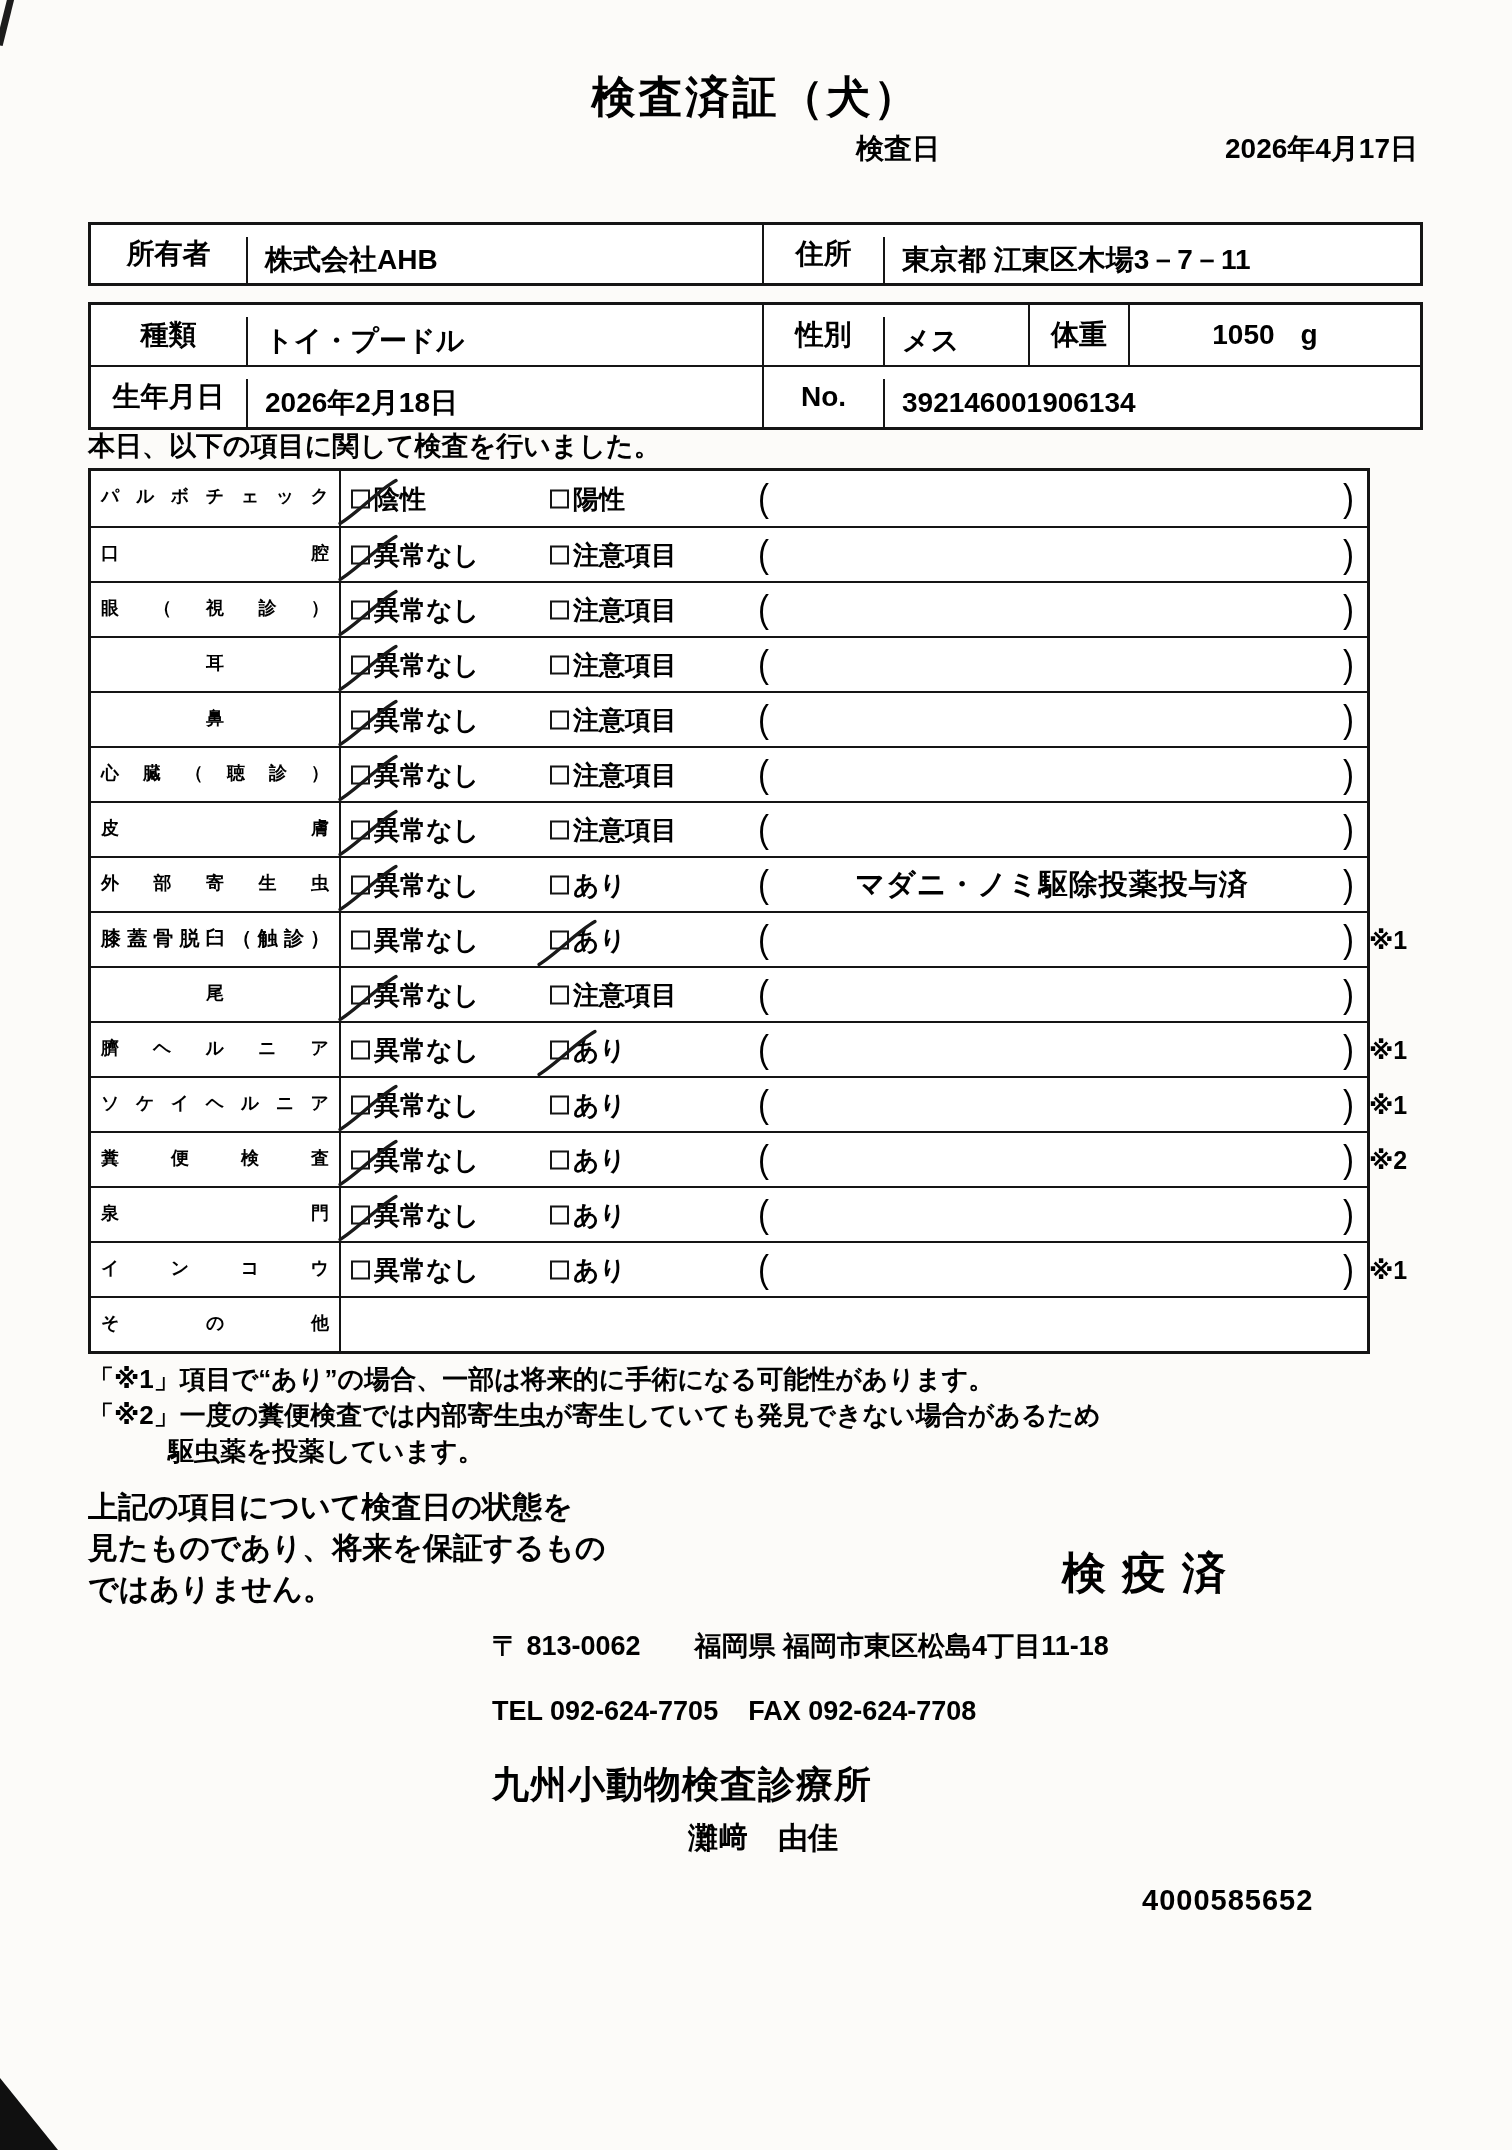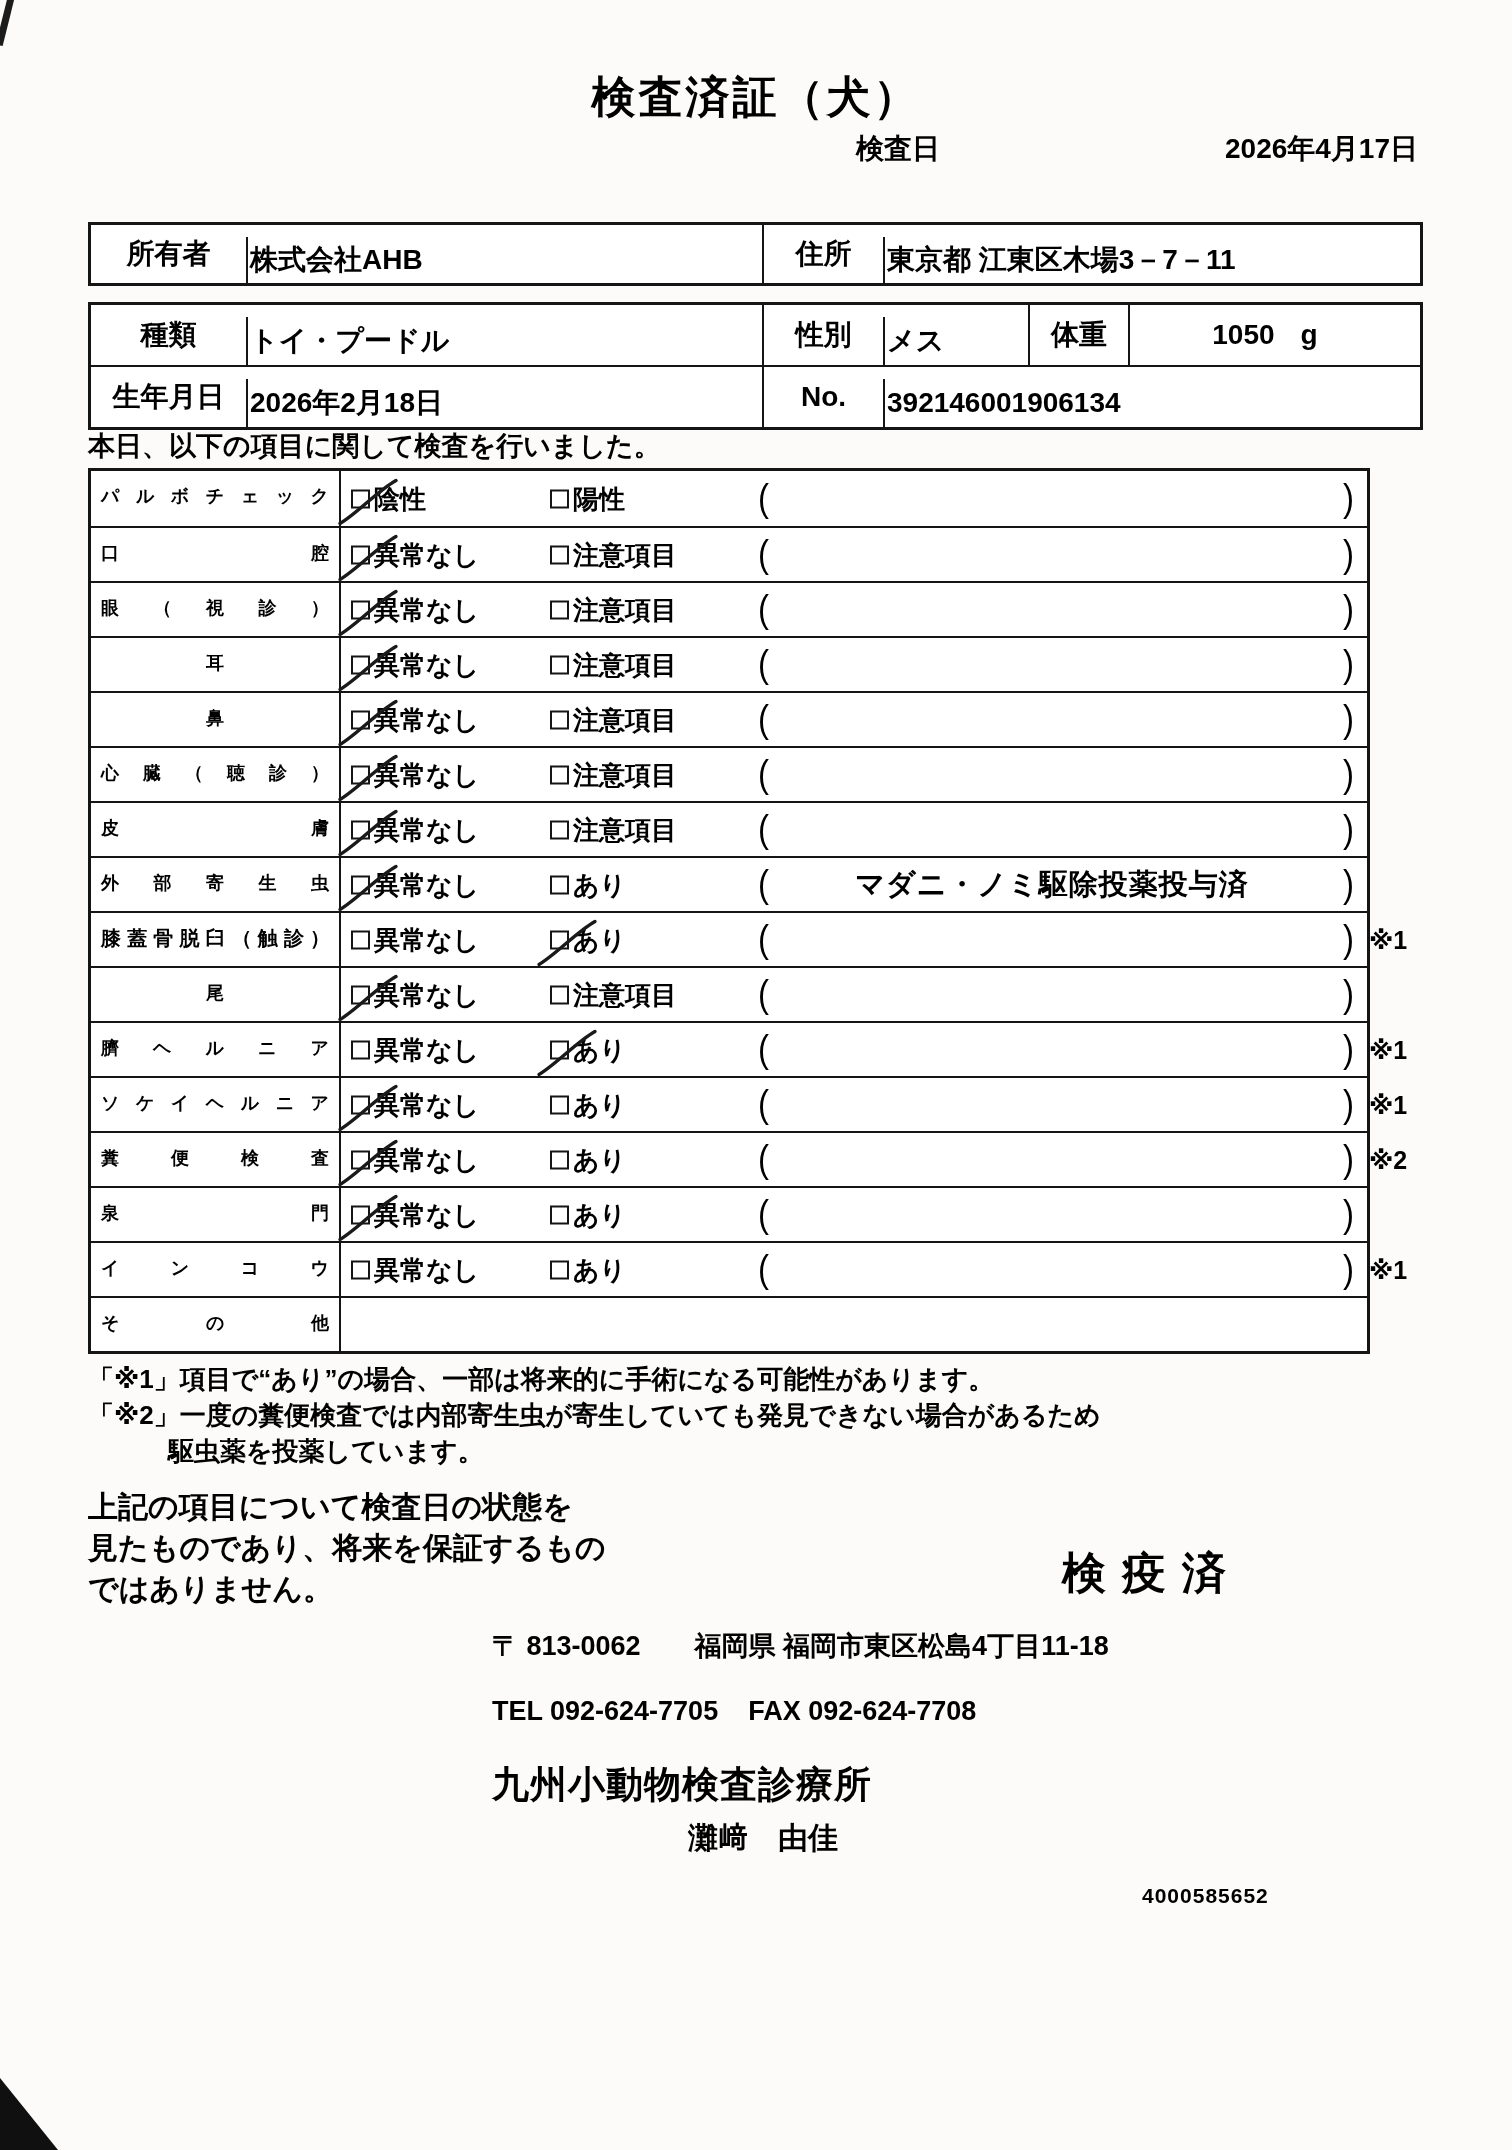--- a/index.html
+++ b/index.html
@@ -30,21 +30,21 @@
   .hdr-table { border: 3px solid #151515; background: #fff; }
   .t1 { top: 222px; left: 88px; width: 1335px; height: 64px;
         display: grid; grid-template-columns: 155px 516px 121px 537px; }
   .t2 { top: 302px; left: 88px; width: 1335px; }
   .hdr-row { display: grid; height: 60px; }
   .hdr-row.rA { grid-template-columns: 155px 516px 121px 145px 100px 292px; }
   .hdr-row.rB { grid-template-columns: 155px 516px 121px 537px; border-top: 2.5px solid #151515; height: 62px; }
   .cell { display: flex; align-items: center; font-size: 28px; font-weight: 600; border-left: 2.5px solid #151515; overflow: hidden; white-space: nowrap; }
   .cell.first { border-left: none; }
   .cell.lab { justify-content: center; }
-  .cell.val { padding-left: 2px; margin-top: 12px; }
+  .cell.val { padding-left: 17px; margin-top: 12px; }
   .cell.weight-val { justify-content: center; padding-right: 20px; gap: 26px; }
 
   .intro { top: 428px; left: 88px; font-size: 27px; font-weight: 600; }
 
   
   .chk-table { top: 468px; left: 88px; width: 1282px; border: 3px solid #151515; background: #fff; }
   .chk-row { position: relative; display: flex; height: 55px; border-top: 2.5px solid #151515; }
   .chk-row:first-child { border-top: none; }
   .chk-label {
     width: 250px; flex: none; border-right: 2.5px solid #151515;
@@ -71,21 +71,21 @@
   .footnote3 { top: 1434px; left: 168px; font-size: 26px; font-weight: 600; }
 
   .disclaimer { top: 1486px; left: 88px; font-size: 30px; font-weight: 700; line-height: 41px; }
 
   .stamp { top: 1544px; left: 1062px; font-size: 44px; font-weight: 600; letter-spacing: 16px; white-space: nowrap; }
 
   .postal-line { top: 1628px; left: 492px; display: flex; gap: 54px; font-size: 27px; font-weight: 600; white-space: nowrap; }
   .tel-line    { top: 1696px; left: 492px; display: flex; gap: 30px; font-size: 27px; font-weight: 600; white-space: nowrap; }
   .clinic-name { top: 1760px; left: 492px; font-size: 37px; font-weight: 600; letter-spacing: 1px; }
   .vet-name    { top: 1818px; left: 688px; font-size: 30px; font-weight: 600; }
-  .serial      { top: 1884px; left: 1142px; font-size: 21px; font-weight: 600; letter-spacing: 1px; }
+  .serial      { top: 1884px; left: 1142px; font-size: 29px; font-weight: 600; letter-spacing: 1px; }
 
   .corner-bl { bottom: 0; left: 0; width: 0; height: 0;
                border-bottom: 72px solid #101010; border-right: 58px solid transparent; }
   .corner-tl { top: -6px; left: 2px; width: 7px; height: 52px; background: #1c1c1c; transform: rotate(14deg); }
 </style>
 </head>
 <body>
 
 <div class="page">
 

